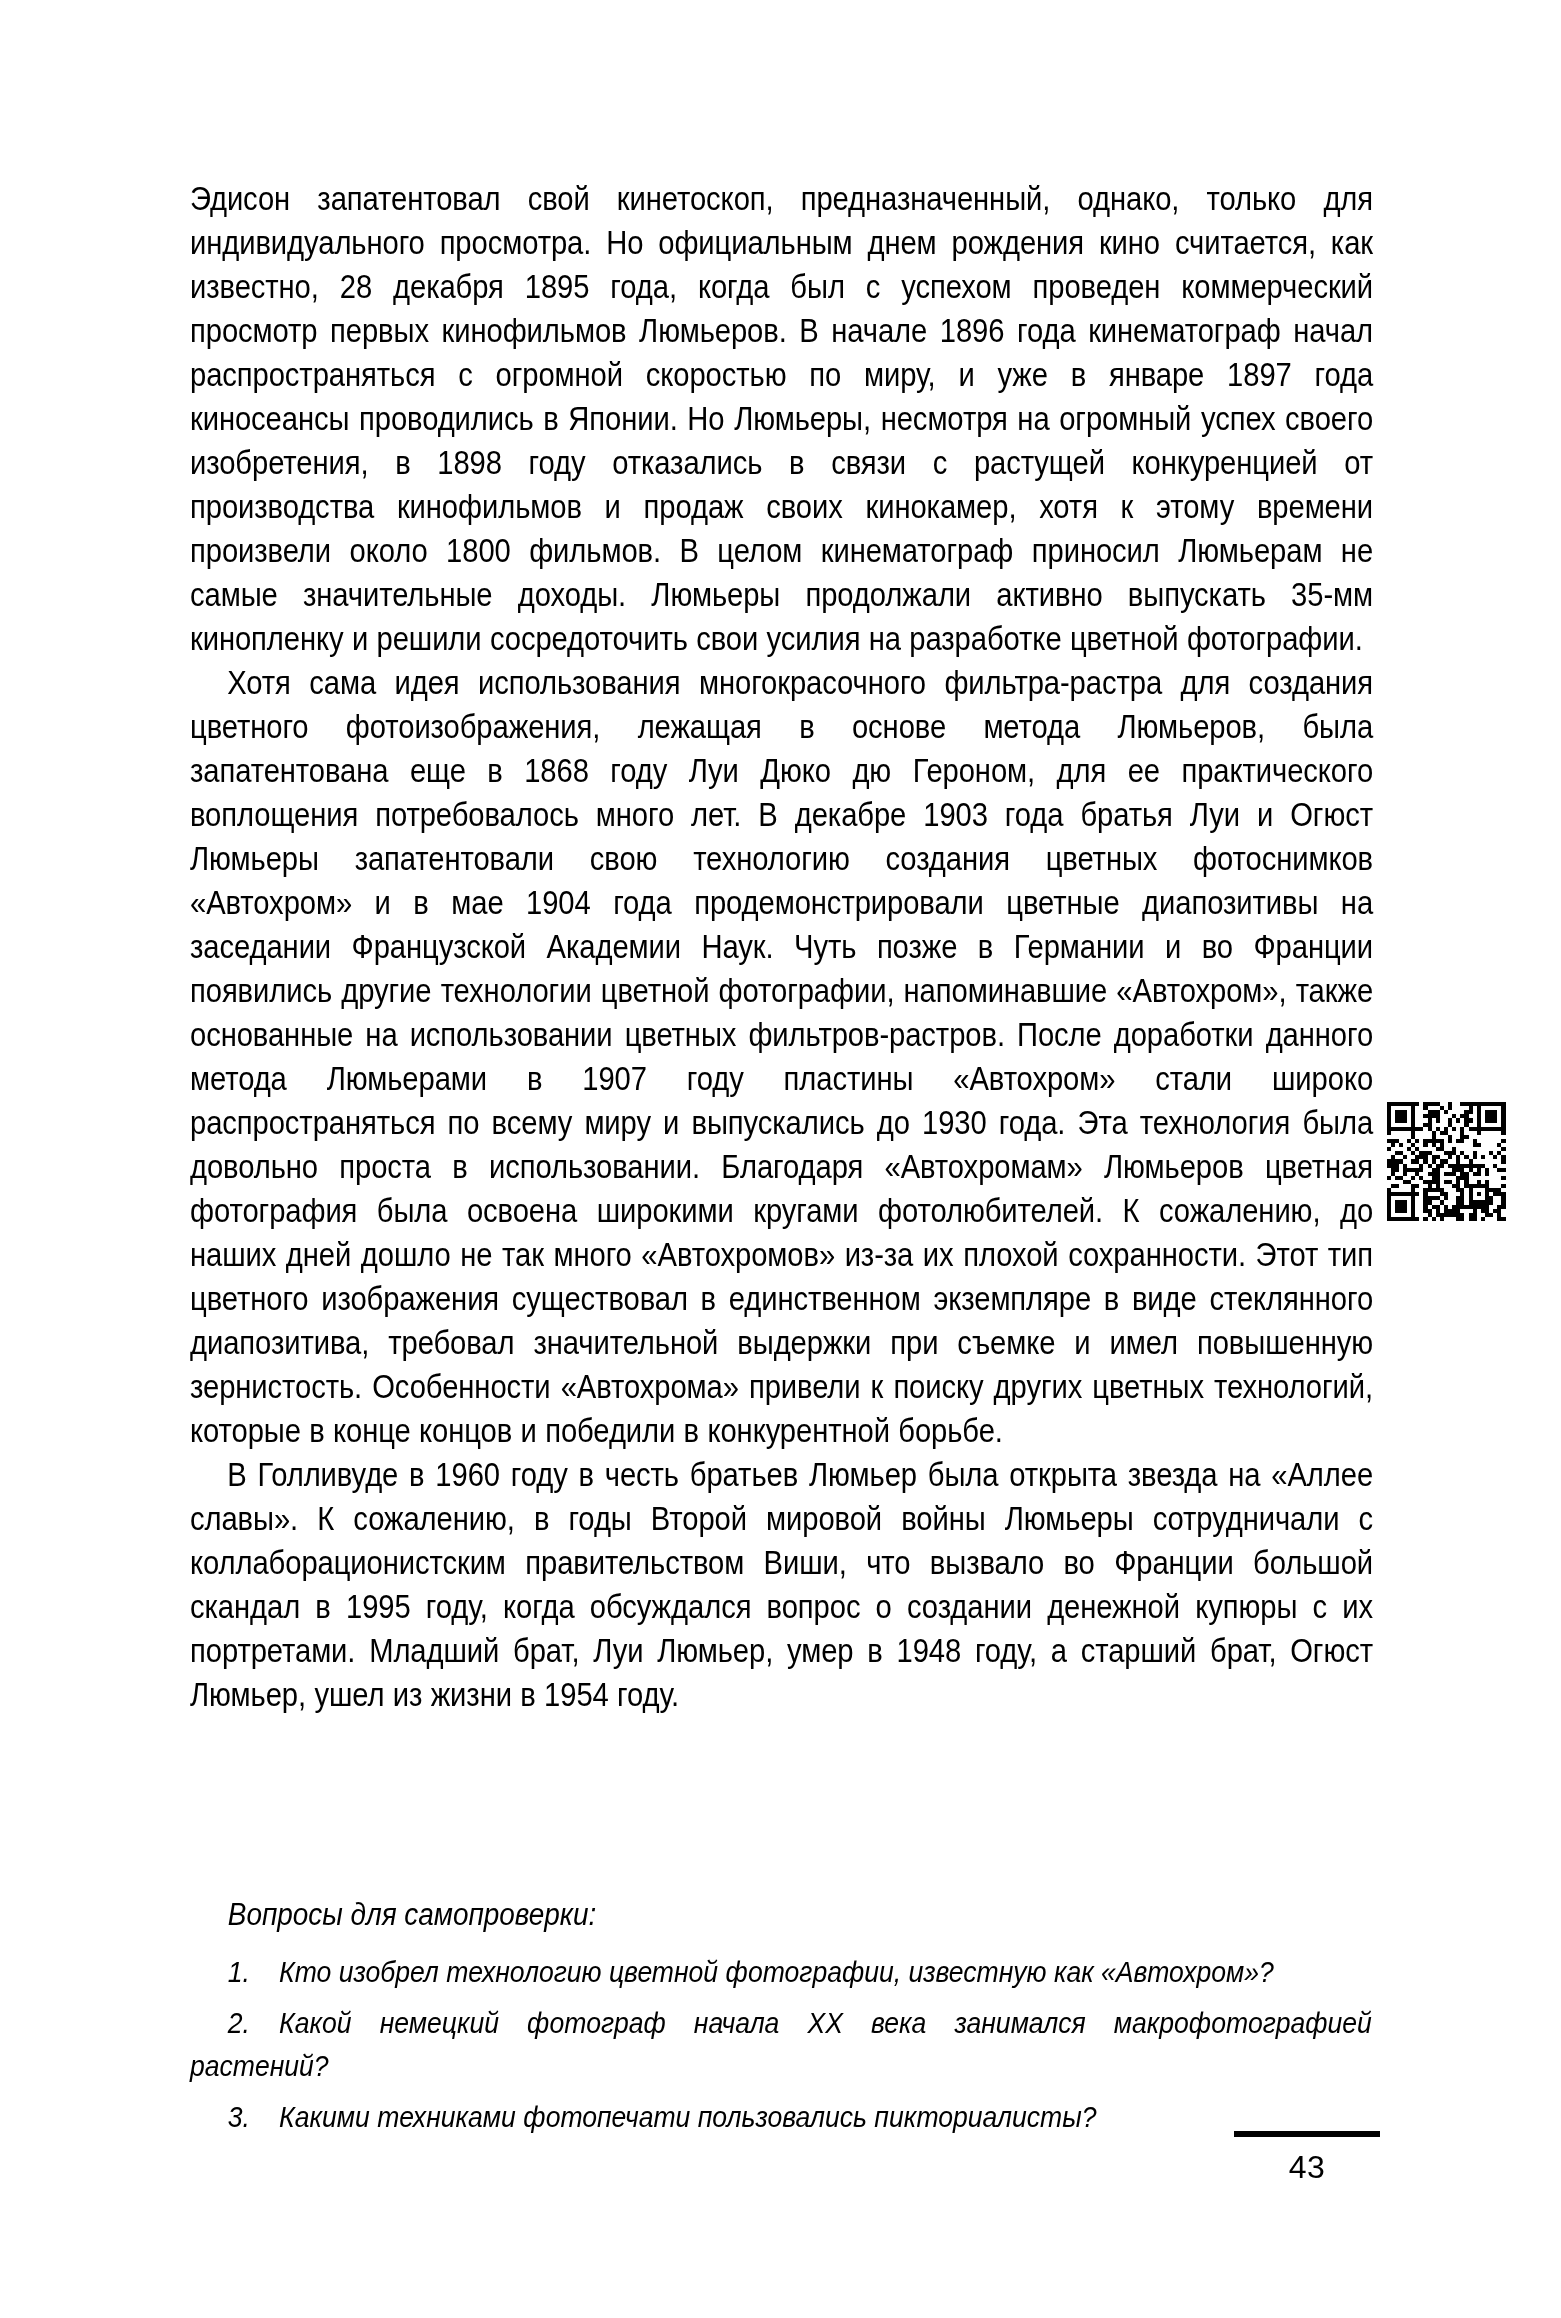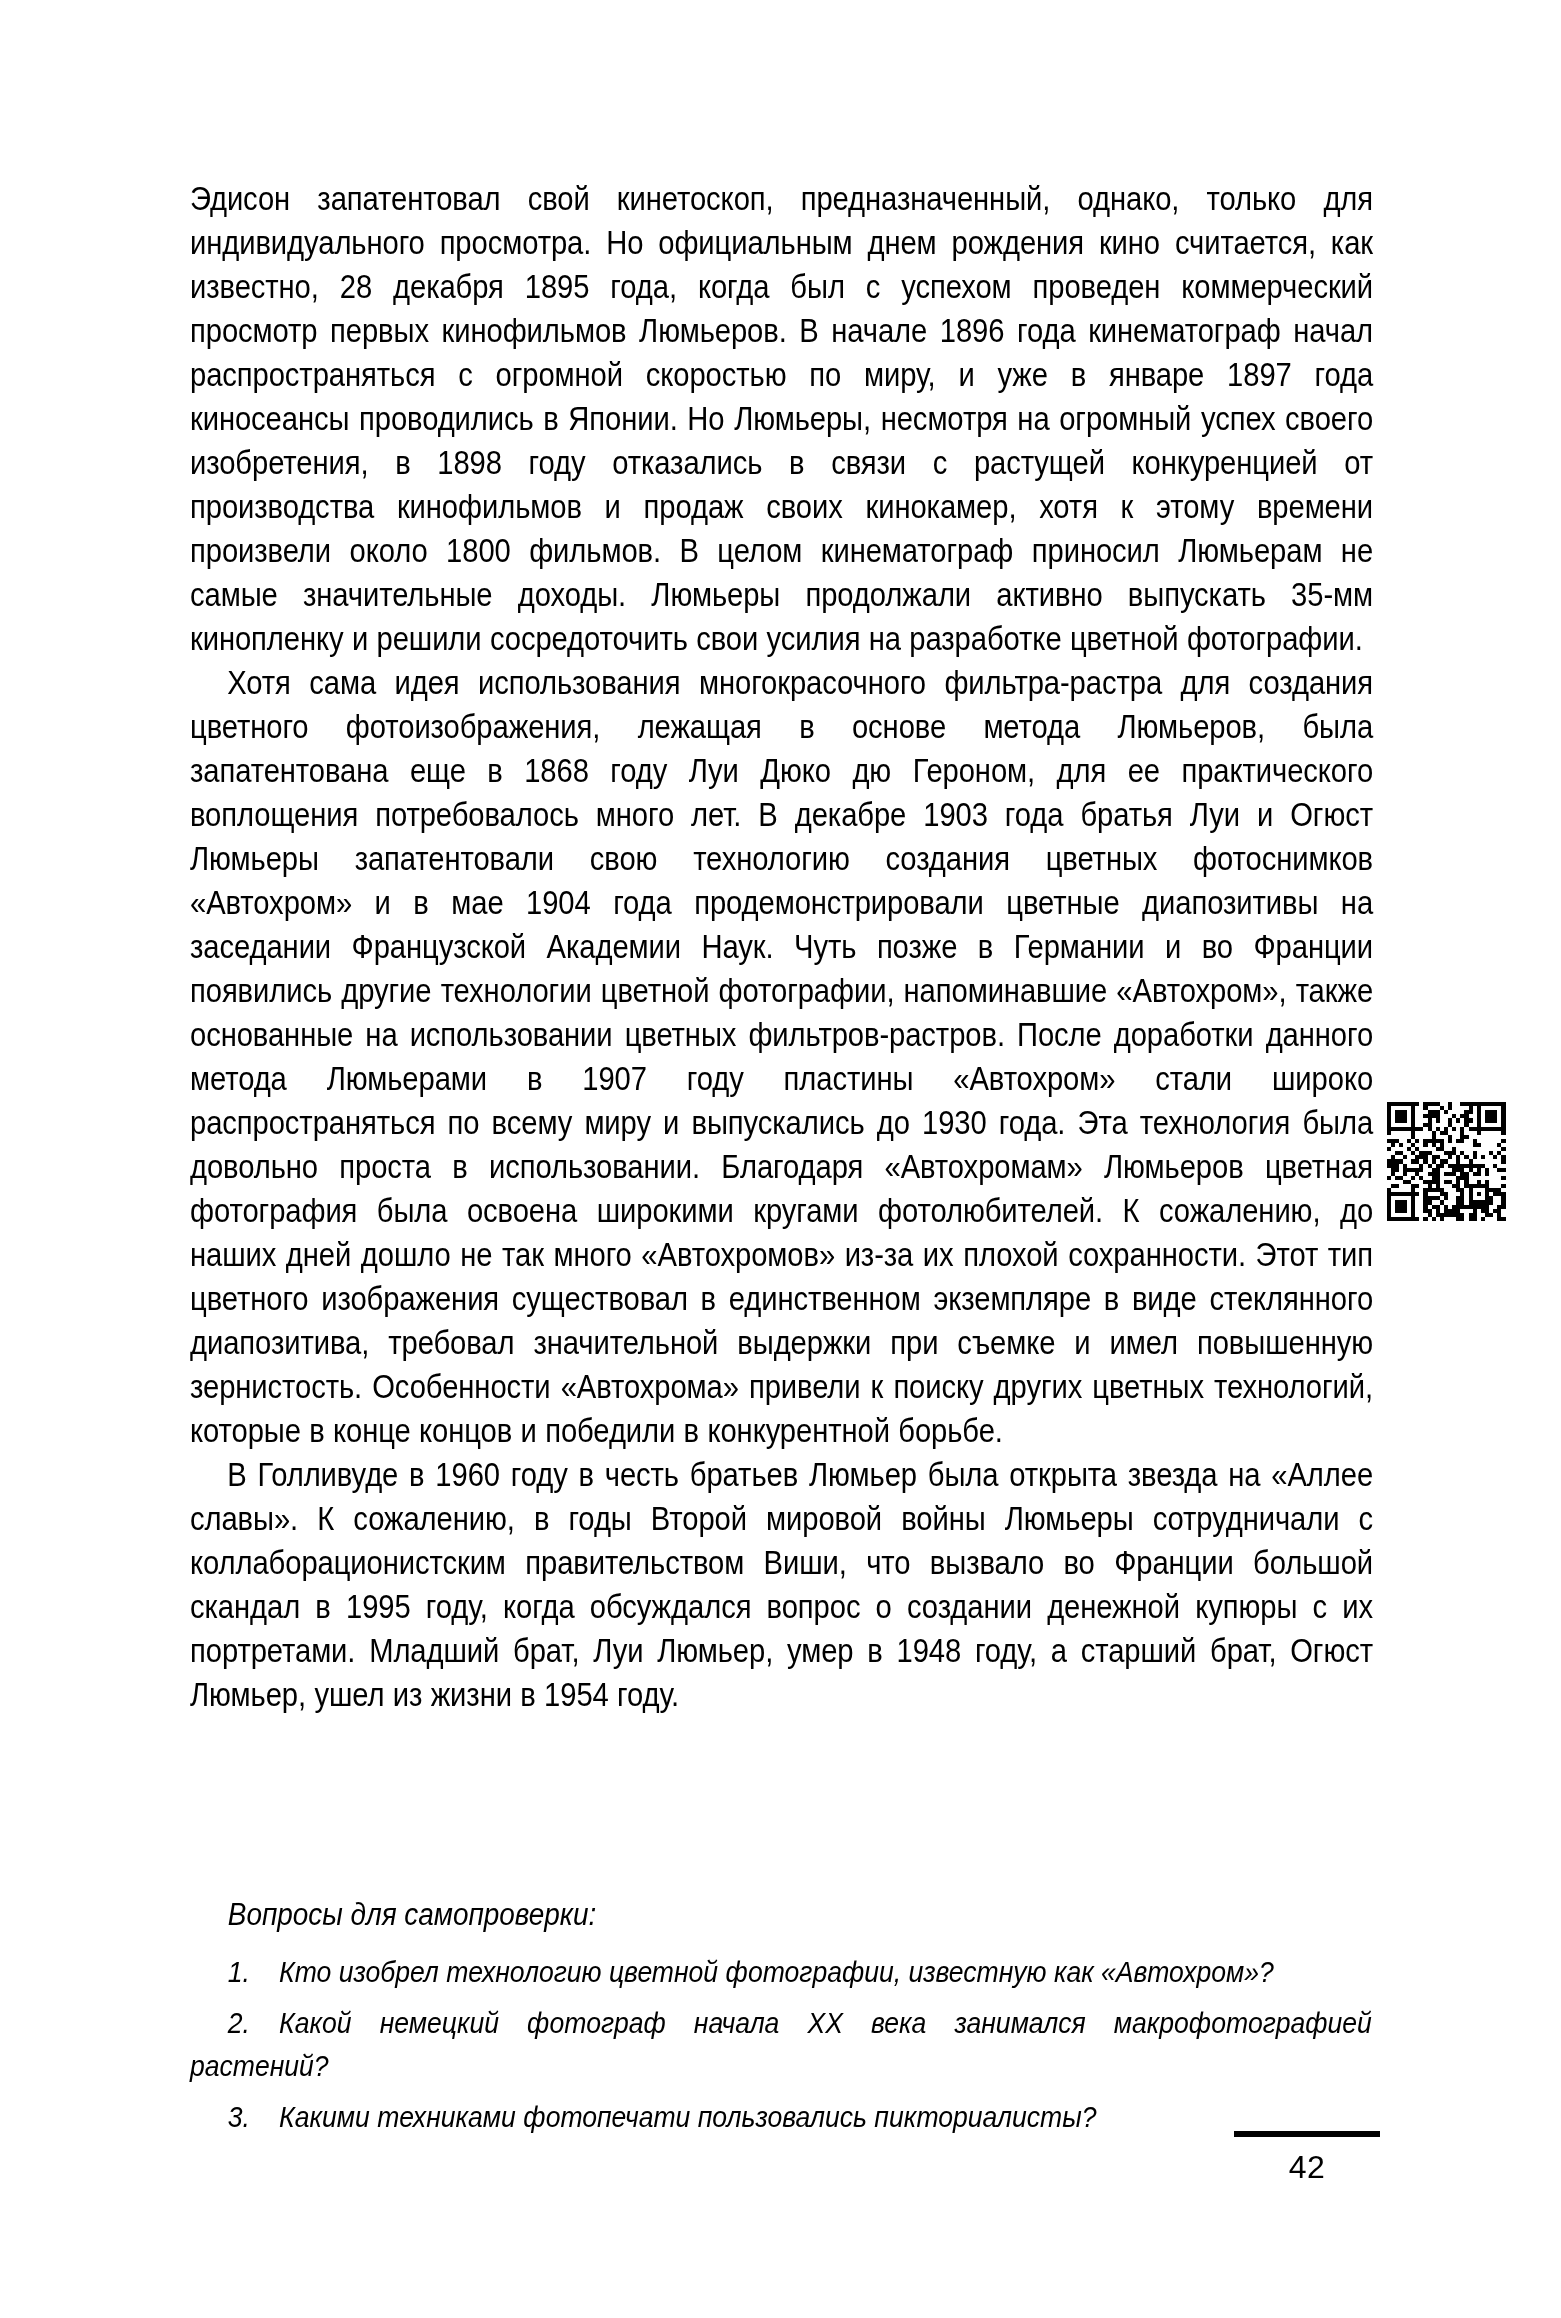--- a/index.html
+++ b/index.html
@@ -563,16 +563,16 @@
     <p class="q-item">
       <span class="num">2.</span><span class="q-text">Какой немецкий фотограф начала XX века занимался макрофотографией растений?</span>
     </p>
 
     <p class="q-item">
       <span class="num">3.</span><span class="q-text">Какими техниками фотопечати пользовались пикториалисты?</span>
     </p>
   </div>
 
   <div class="footer-rule"></div>
-  <div class="page-number">42</div>
+  <div class="page-number">43</div>
 
 </div>
 
 
 </body></html>

